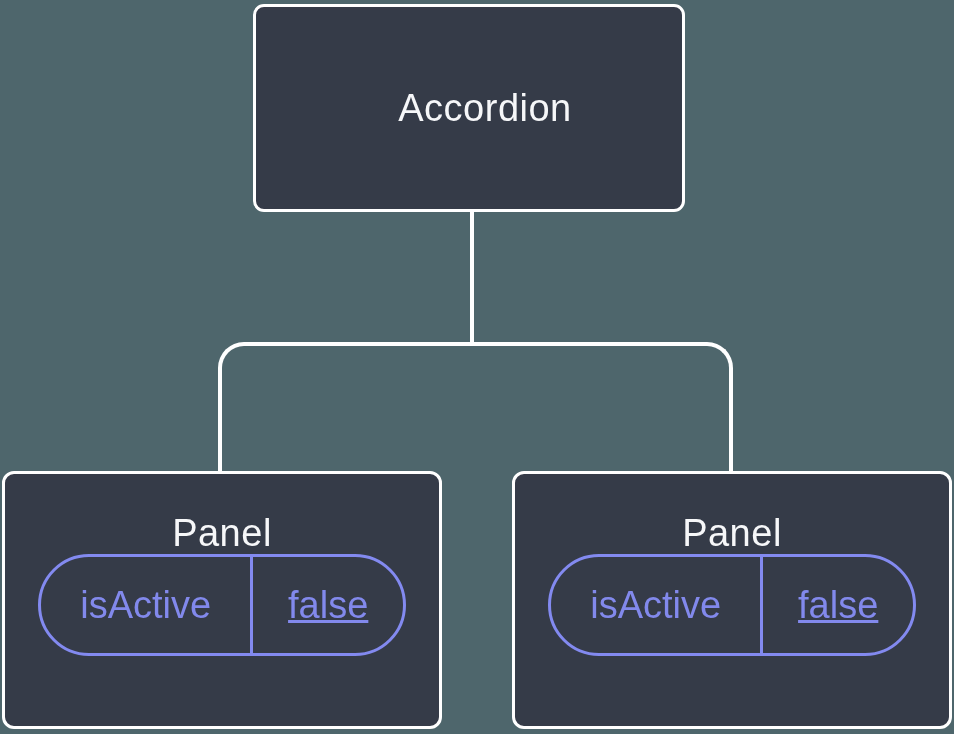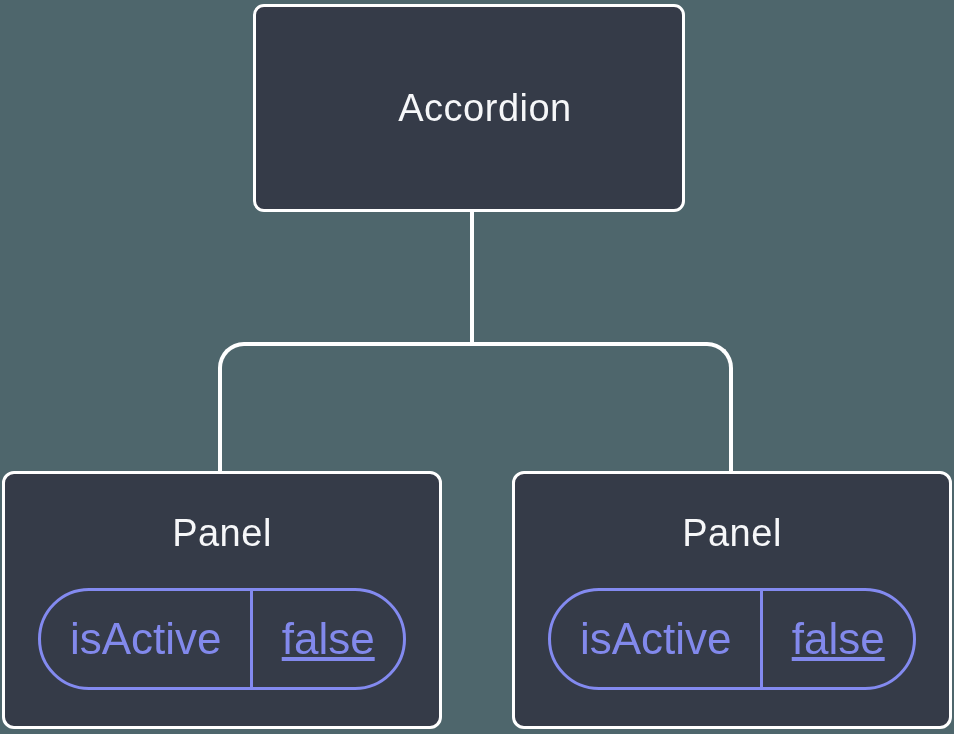--- a/index.html
+++ b/index.html
@@ -51,30 +51,29 @@
   }
   .node-panel.left  { left: 2px; }
   .node-panel.right { left: 512px; }
   .node-panel .node-label {
     font-size: 38px;
     font-weight: 500;
     line-height: 42px;
     letter-spacing: 0.5px;
   }
   .state-pill {
-    margin-top: 34px;
     width: 368px;
     height: 102px;
     border: 3px solid #838af0;
     border-radius: 51px;
     box-sizing: border-box;
     display: flex;
     align-items: stretch;
     color: #8289ec;
-    font-size: 44px;
+    font-size: 38px;
   }
   .pill-cell {
     display: flex;
     align-items: center;
     justify-content: center;
   }
   .pill-cell.key {
     flex: 1.4;
     border-right: 3px solid #838af0;
   }

